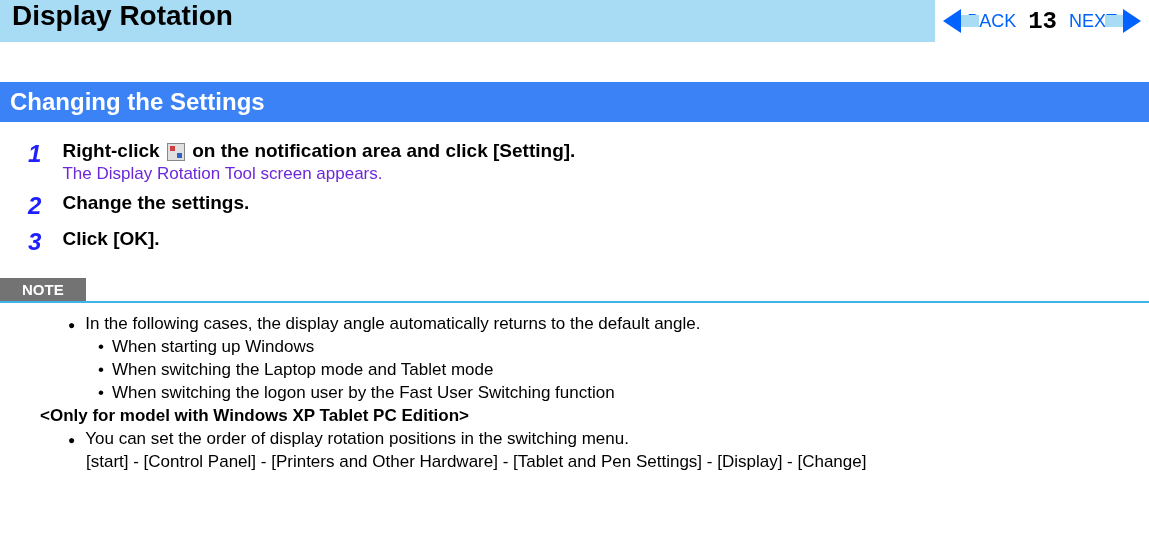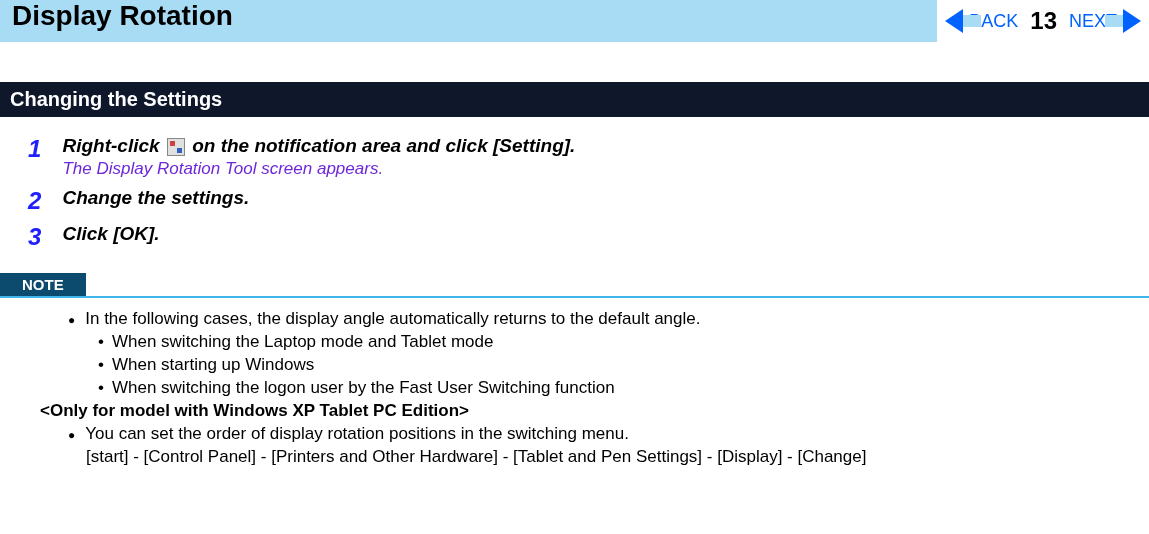--- a/index.html
+++ b/index.html
@@ -73,25 +73,26 @@
       font-size: 18px;
       text-decoration: none;
       cursor: pointer;
       padding: 0 6px;
     }
     .page-num {
       font-size: 24px;
       font-weight: bold;
       color: #000;
       padding: 0 6px;
+      font-family: Liberation Mono, monospace;
     }
     .section-header {
-      background: #0f172a;
+      background: #3b82f6;
       color: #fff;
-      font-size: 20px;
+      font-size: 24px;
       font-weight: bold;
       padding: 6px 10px;
       margin-top: 40px;
     }
     .content {
       padding: 10px 0 0 0;
     }
     .step {
       margin: 8px 0 8px 28px;
     }
@@ -101,21 +102,20 @@
       font-style: italic;
       color: #2020ff;
       display: inline-block;
       width: 30px;
       vertical-align: top;
     }
     .step-body {
       display: inline-block;
       vertical-align: top;
       width: 1050px;
-      font-style: italic;
     }
     .step-title {
       font-size: 19px;
       font-weight: bold;
       color: #000;
     }
     .step-desc {
       font-size: 17px;
       color: #6d28d9;
       margin-top: 2px;
@@ -143,21 +143,21 @@
       content: '';
       position: absolute;
       bottom: 2px;
       right: 2px;
       width: 5px;
       height: 5px;
       background: #3060c0;
     }
     .note-label {
       display: inline-block;
-      background: #0c4a6e;
+      background: #737373;
       color: #fff;
       font-size: 15px;
       font-weight: bold;
       padding: 3px 22px;
       margin-top: 14px;
     }
     .note-divider {
       height: 2px;
       background: #40b4e8;
       margin-bottom: 10px;
@@ -235,22 +235,22 @@
     <span class="step-body">
       <span class="step-title">Click [OK].</span>
     </span>
   </div>
 
   <div>
     <span class="note-label">NOTE</span>
     <div class="note-divider"></div>
     <div class="notes-body">
       <div class="bullet-main">In the following cases, the display angle automatically returns to the default angle.</div>
+      <div class="bullet-sub">When starting up Windows</div>
       <div class="bullet-sub">When switching the Laptop mode and Tablet mode</div>
-      <div class="bullet-sub">When starting up Windows</div>
       <div class="bullet-sub">When switching the logon user by the Fast User Switching function</div>
       <div class="plain-line">&lt;Only for model with Windows XP Tablet PC Edition&gt;</div>
       <div class="bullet-main">You can set the order of display rotation positions in the switching menu.</div>
       <div class="indent-line">[start] - [Control Panel] - [Printers and Other Hardware] - [Tablet and Pen Settings] - [Display] - [Change]</div>
     </div>
   </div>
 
 </div>
 
 </body></html>

